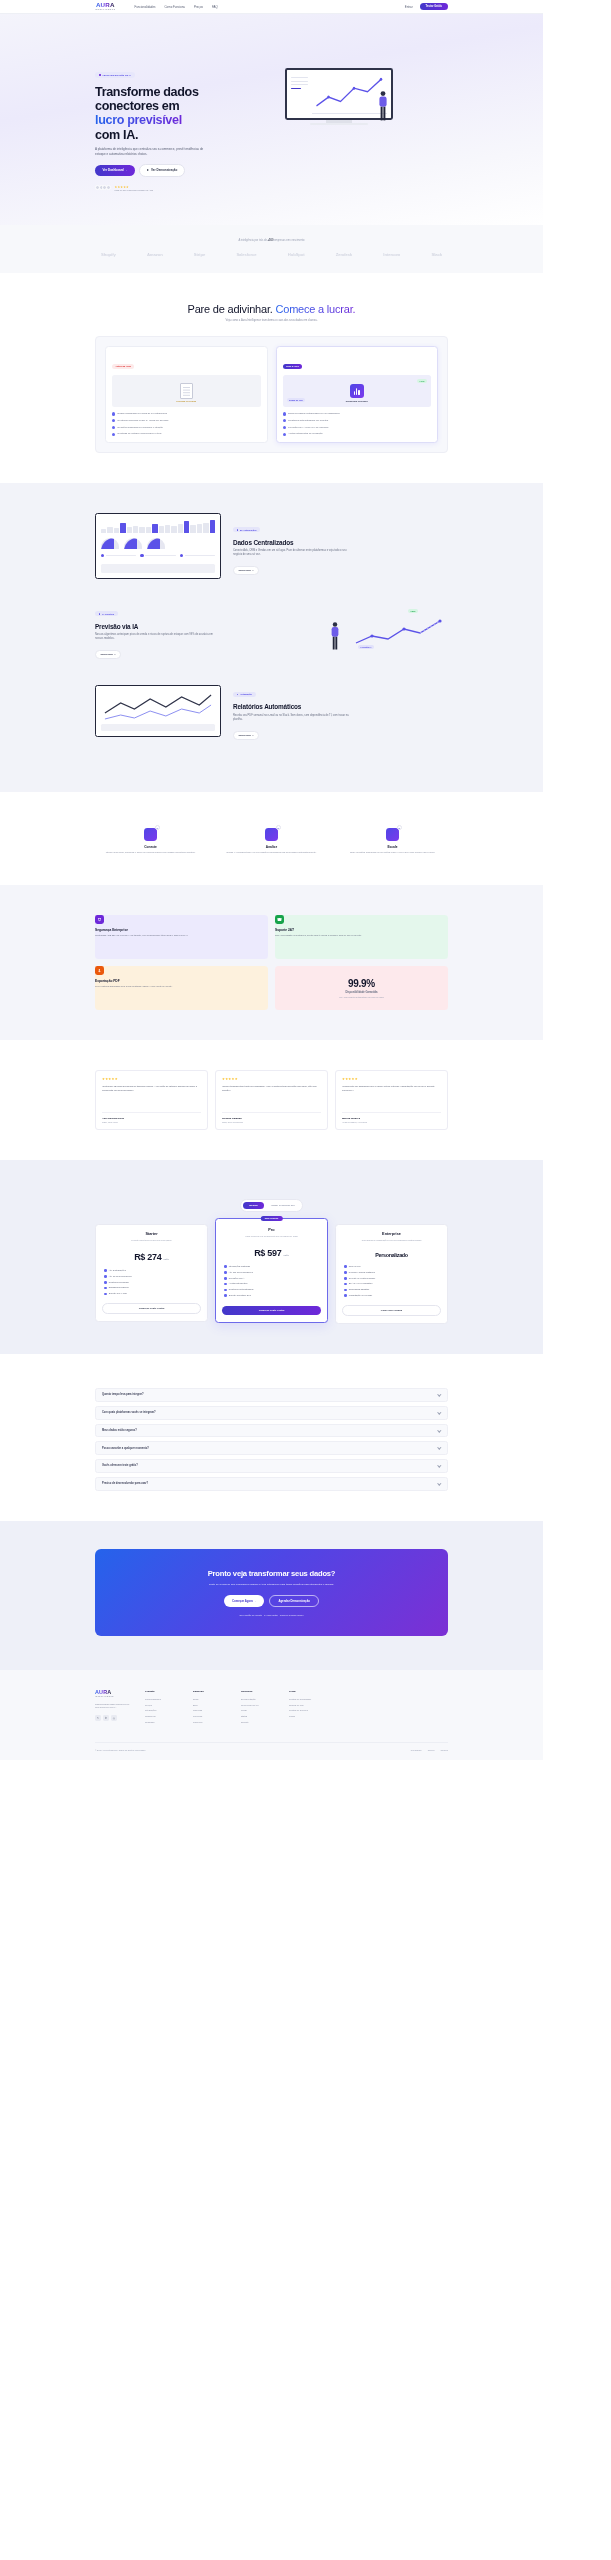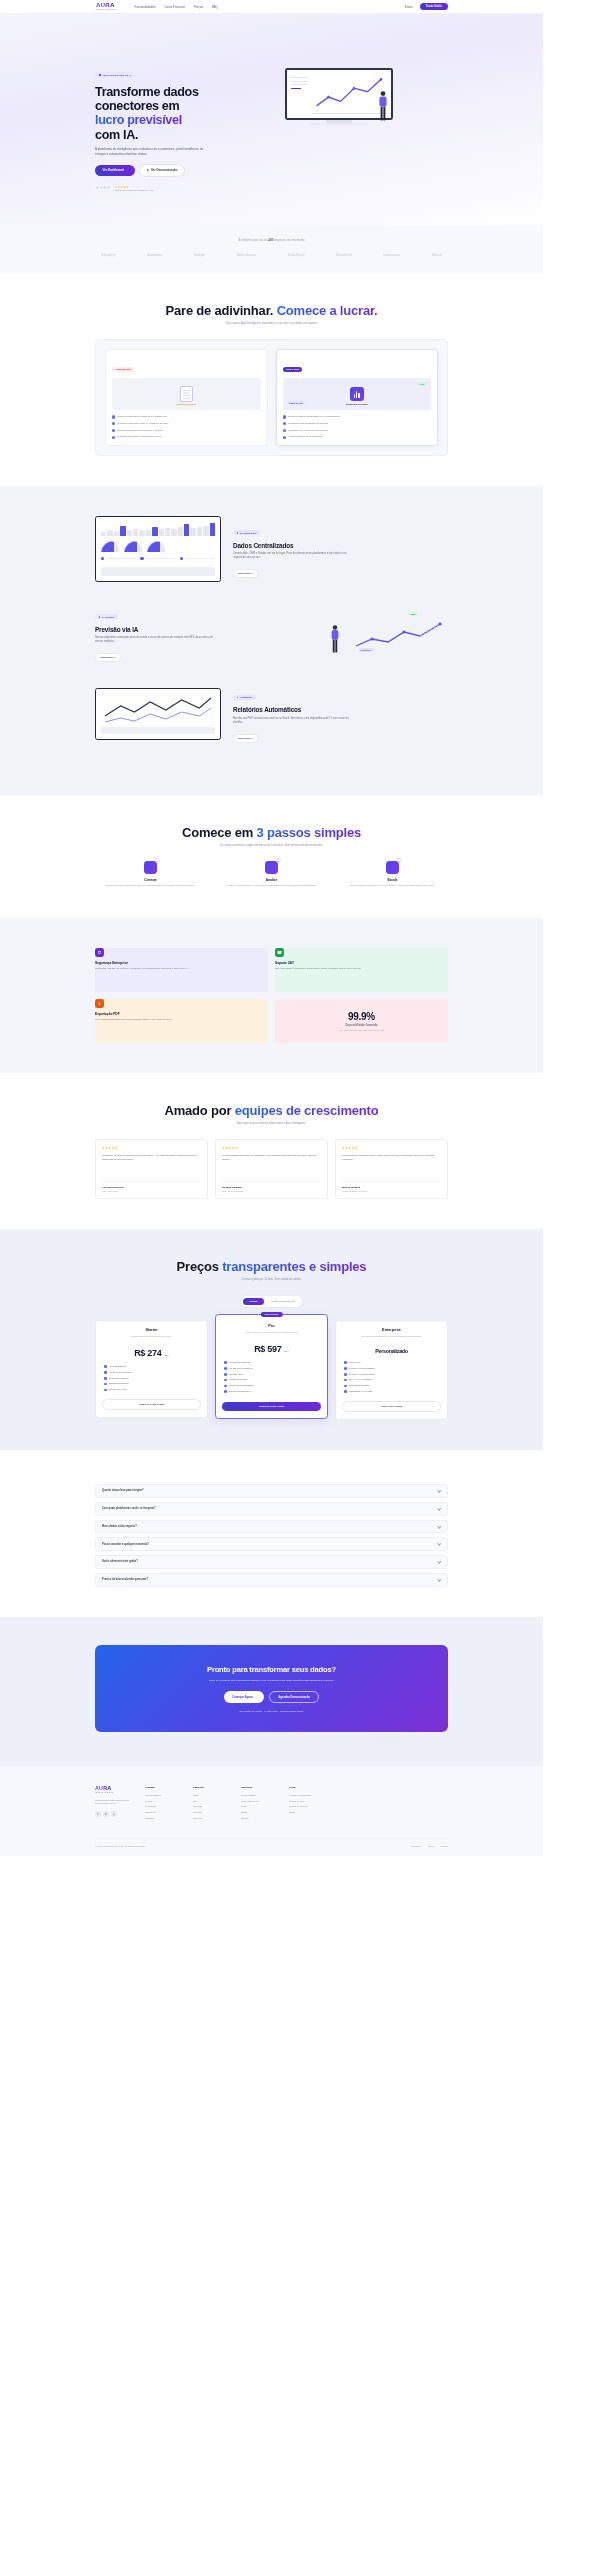--- a/index.html
+++ b/index.html
@@ -88,21 +88,21 @@
   
   .logos{background:#f7f8fb;padding:14px 95px 16px;text-align:center;}
   .logos-cap{font-size:2.6px;color:#9aa0b3;}
   .logos-cap b{color:#4b5163;}
   .logos-row{display:flex;justify-content:space-between;margin-top:10px;padding:0 6px;}
   .logos-row span{font-size:4.2px;font-weight:700;color:#d3d6e1;letter-spacing:-.1px;}
 
   
   .section{padding:30px 95px;}
   .sec-head{text-align:center;margin-bottom:14px;}
-  .sec-title{font-size:13px;font-weight:700;letter-spacing:-.2px;color:#12152b;}
+  .sec-title{font-size:11px;font-weight:400;letter-spacing:-.2px;color:#12152b;}
   .sec-title .accent{
     background:linear-gradient(90deg,#2563eb,#6d28d9);
     -webkit-background-clip:text;background-clip:text;color:transparent;
   }
   .sec-sub{font-size:2.7px;color:#8b90a3;margin-top:4px;}
 
   
   .compare-wrap{background:#f7f8fc;border:1px solid #edeef5;border-radius:4px;padding:9px;display:flex;gap:8px;}
   .cmp-card{flex:1;background:#fff;border:1px solid #eceef5;border-radius:3.5px;padding:6px;}
   .cmp-card.good{border-color:#ddddf8;box-shadow:0 1px 5px rgba(99,91,255,.10);}
@@ -536,26 +536,20 @@
             <span>Automação</span>
           </span>
         <div class="feat-title">Relatórios Automáticos</div>
         <div class="feat-desc">Receba seu PDF semanal no e-mail ou no Slack. Sem dores, sem dependência de TI, sem travar na planilha.</div>
         <button class="feat-link">Saiba mais →</button>
       </div>
     </div>
   </div>
 
   <div class="section steps">
-    <div class="sec-head">
-      <div class="sec-title">
-        <span>Comece em </span><span class="accent">3 passos simples</span>
-      </div>
-      <div class="sec-sub">Do setup ao primeiro insight em menos de 5 minutos. Sem precisar de desenvolvedor.</div>
-    </div>
     <div class="steps-row">
       <div class="dashline"></div>
       <div class="step">
         <div class="step-ico">
             <span class="step-num">1</span>
           </div>
         <div class="step-t">Conecte</div>
         <div class="step-d">Integre suas lojas, anúncios e CRM em poucos cliques com nossos conectores prontos.</div>
       </div>
       <div class="step">
@@ -595,26 +589,20 @@
       </div>
       <div class="bcard b5">
         <div class="bigstat">99.9%</div>
         <div class="bigstat-l">Disponibilidade Garantida</div>
         <div class="bigstat-s">SLA com créditos automáticos em caso de falha</div>
       </div>
     </div>
   </div>
 
   <div class="section testi">
-    <div class="sec-head">
-      <div class="sec-title">
-        <span>Amado por </span><span class="accent">equipes de crescimento</span>
-      </div>
-      <div class="sec-sub">Veja o que nossos clientes falam sobre a Aura Intelligence.</div>
-    </div>
     <div class="trow">
       <div class="tcard">
         <div class="tstars">★★★★★</div>
         <div class="tquote">"Cortamos 12 horas semanais de trabalho manual. A previsão de estoque sozinha já pagou a ferramenta em duas semanas."</div>
         <div class="tdiv">
           <div class="tname">Ana Carolina Silva</div>
           <div class="trole">COO, Loja Verde</div>
         </div>
       </div>
       <div class="tcard">
@@ -630,26 +618,20 @@
         <div class="tquote">"Finalmente um dashboard que a equipe inteira entende. Implantação em um dia e suporte impecável."</div>
         <div class="tdiv">
           <div class="tname">Marina Tavares</div>
           <div class="trole">Head de Dados, Viva Shop</div>
         </div>
       </div>
     </div>
   </div>
 
   <div class="section pricing">
-    <div class="sec-head">
-      <div class="sec-title">
-        <span>Preços </span><span class="accent">transparentes e simples</span>
-      </div>
-      <div class="sec-sub">Comece grátis por 14 dias. Sem cartão de crédito.</div>
-    </div>
     <div class="toggle">
       <div class="tgl">
         <span class="on">Mensal</span>
         <span class="off">
           <span>Anual</span>
           <em>Economize 20%</em>
         </span>
       </div>
     </div>
     <div class="prow">
@@ -775,21 +757,21 @@
         </div>
       <div class="faq-item">
           <span class="faq-q">Preciso de desenvolvedor para usar?</span>
           <span class="chev"></span>
         </div>
     </div>
   </div>
 
   <div class="cta-sec">
     <div class="cta-box">
-      <div class="cta-t">Pronto para transformar seus dados?</div>
+      <div class="cta-t">Pronto veja transformar seus dados?</div>
       <div class="cta-s">Junte-se a mais de 500 empresas já usando a Aura Intelligence para tomar decisões mais inteligentes e rápidas.</div>
       <div class="cta-btns">
         <button class="cta-w">Começar Agora →</button>
         <button class="cta-o">Agendar Demonstração</button>
       </div>
       <div class="cta-fine">Sem cartão de crédito · 14 dias grátis · Cancele quando quiser</div>
     </div>
   </div>
 
   <div class="footer">

